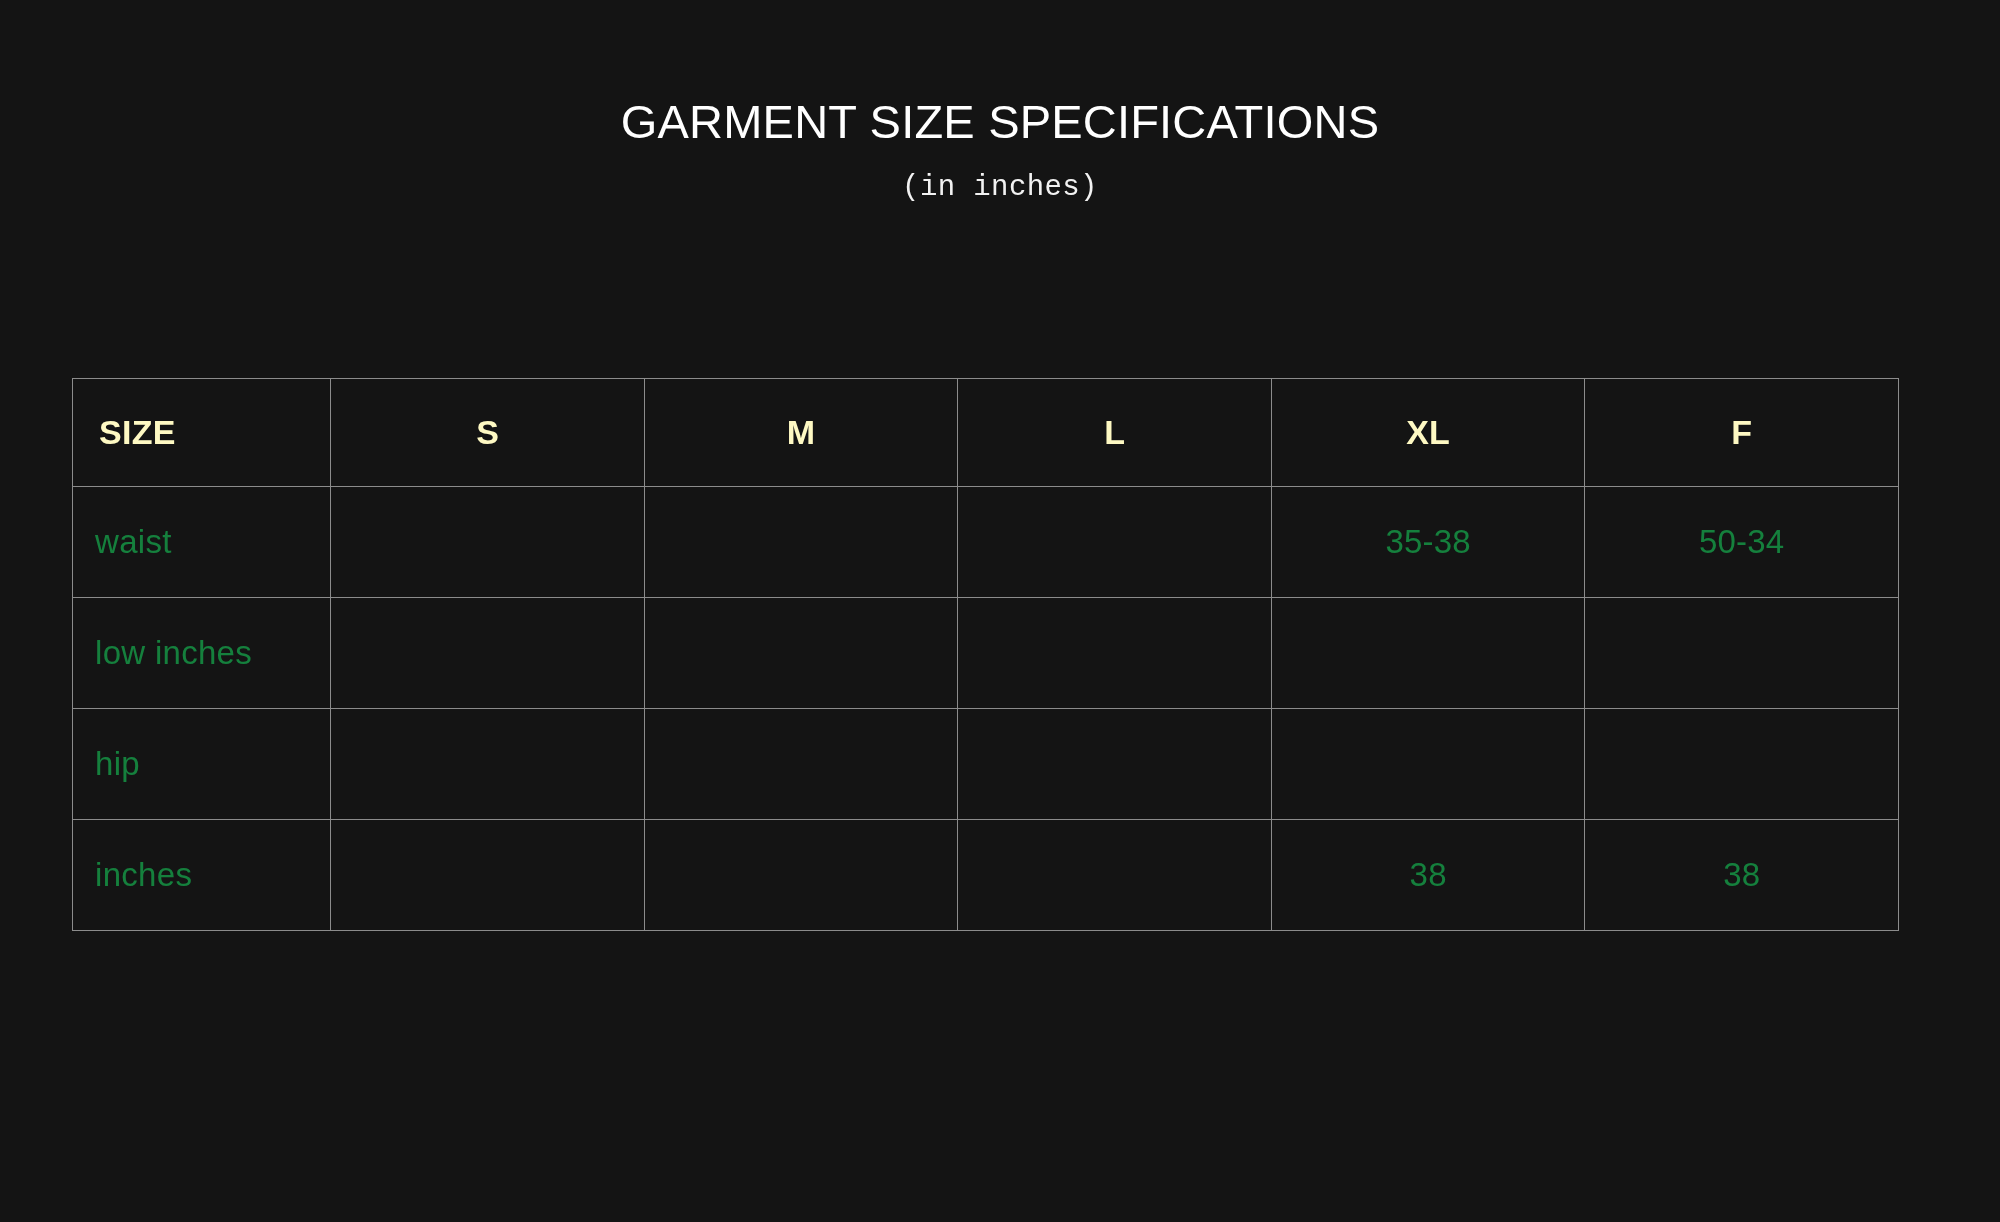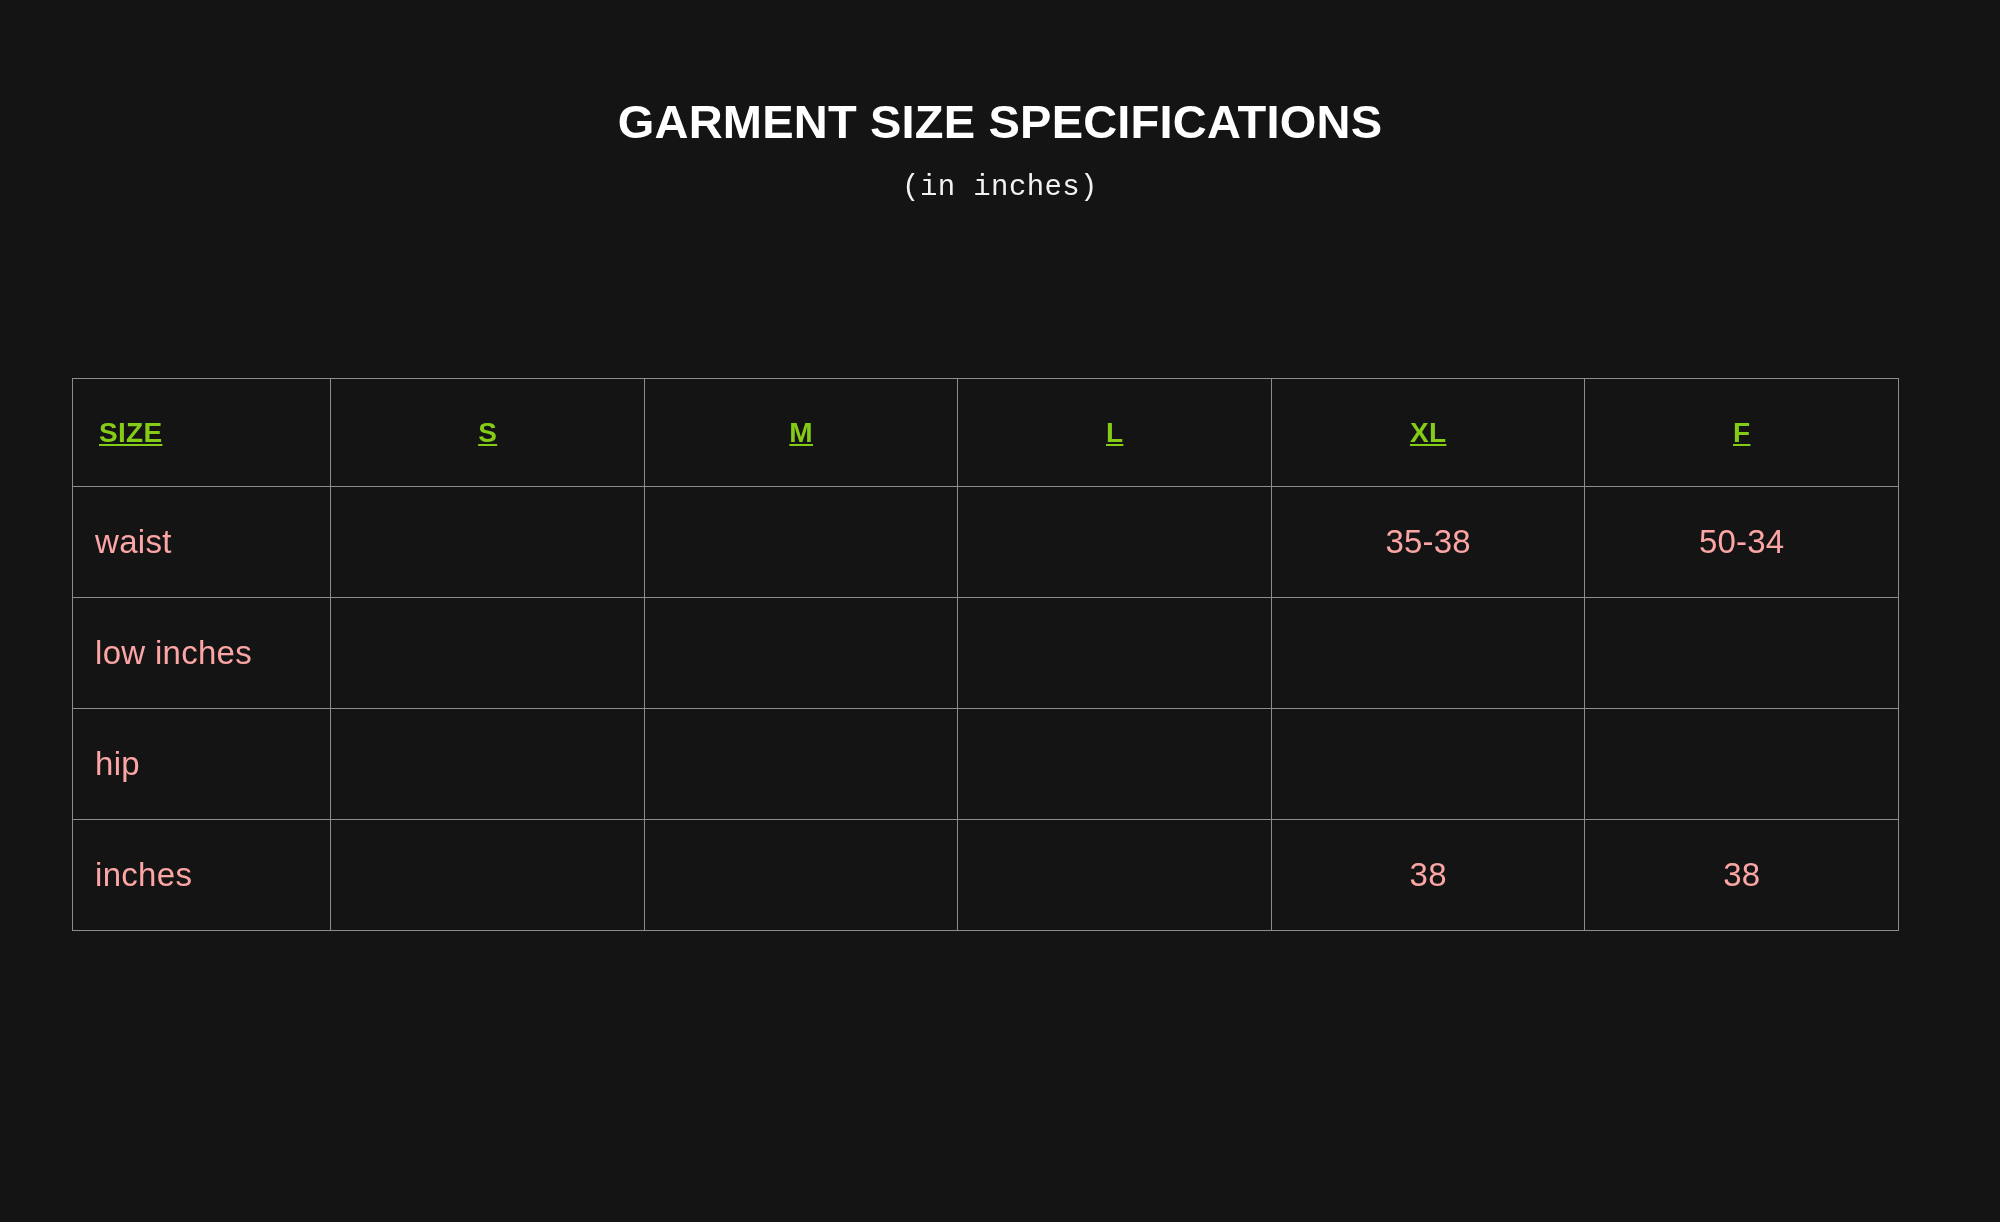--- a/index.html
+++ b/index.html
@@ -28,21 +28,21 @@
   .heading-block {
     position: absolute;
     top: 96px;
     left: 0;
     width: 2000px;
     text-align: center;
   }
 
   .page-title {
     font-size: 47px;
-    font-weight: 700;
+    font-weight: 400;
     letter-spacing: 0.2px;
     line-height: 1.12;
     color: #ffffff;
     white-space: nowrap;
   }
 
   .page-subtitle {
     margin-top: 22px;
     font-size: 29px;
     font-weight: 300;
@@ -73,39 +73,38 @@
     padding: 0 26px;
   }
 
   
   col.col-label { width: 258px; }
   col.col-size  { width: 313px; }
 
   
   tr.header-row th {
     height: 108px;
-    font-size: 28px;
+    font-size: 34px;
     font-weight: 700;
-    color: #84cc16;
+    color: #fef9c3;
     text-align: center;
     letter-spacing: 0.3px;
-    text-decoration: underline;
   }
 
   tr.header-row th.label-head {
     text-align: left;
     padding-left: 26px;
   }
 
   
   tr.data-row td {
     height: 111px;
     font-size: 33px;
     font-weight: 300;
-    color: #fca5a5;
+    color: #15803d;
     text-align: center;
     letter-spacing: 0.2px;
   }
 
   tr.data-row td.row-label {
     text-align: left;
     padding-left: 22px;
     font-size: 33px;
     font-weight: 300;
     letter-spacing: 0.3px;

